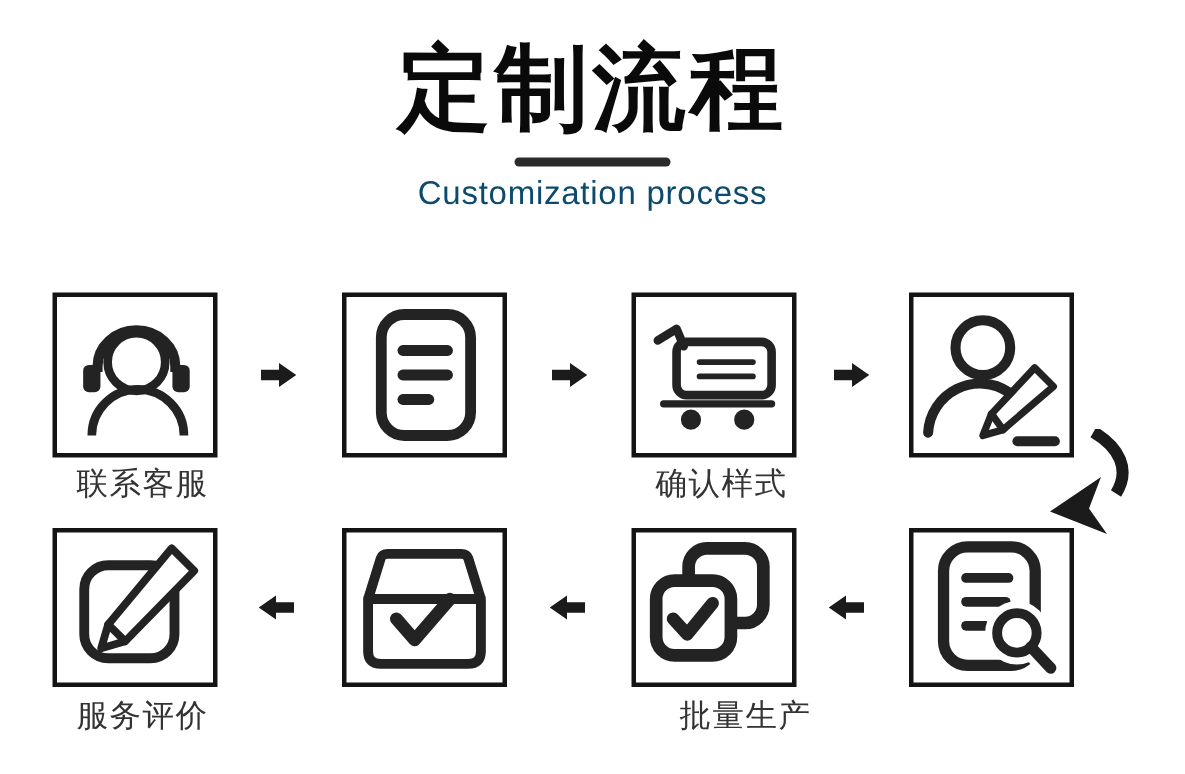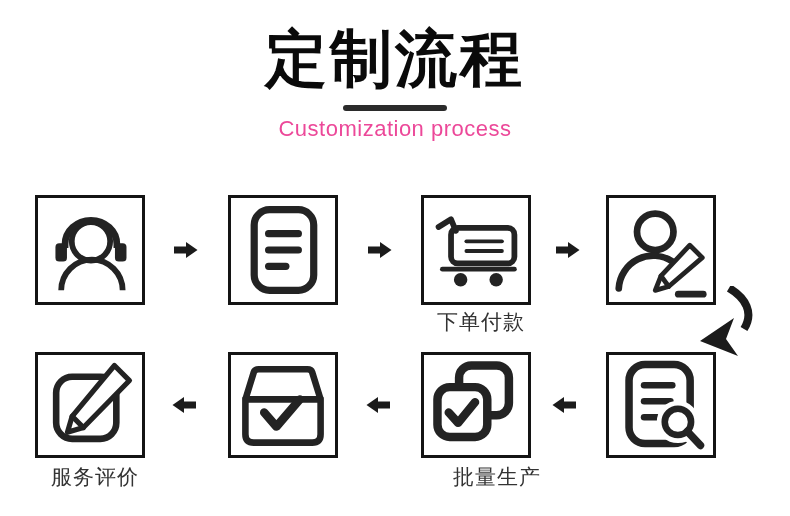--- a/index.html
+++ b/index.html
@@ -12,21 +12,21 @@
     text-align:center;font-size:62px;line-height:1.2;font-weight:900;
     letter-spacing:3px;color:#0a0a0a;
   }
   .title-underline{
     position:absolute;top:105px;left:343px;width:104px;height:6px;
     background:#2b2b2b;border-radius:3px;
   }
   .page-subtitle{
     position:absolute;top:116px;left:0;right:0;text-align:center;
     font-family:"Liberation Sans",sans-serif;font-weight:400;
-    font-size:22px;letter-spacing:0.5px;color:#ec4899;
+    font-size:22px;letter-spacing:0.5px;color:#0c4a6e;
   }
   .icon-box{
     position:absolute;width:110px;background:#fff;
     border:3px solid #141414;box-sizing:border-box;
     display:flex;align-items:center;justify-content:center;
   }
   .row1{height:110px}
   .row2{height:106px}
   .step-label{
     position:absolute;width:150px;text-align:center;
@@ -49,20 +49,21 @@
     <svg viewBox="0 0 100 100" width="96" height="96">
       <g fill="none" stroke="#232323" stroke-width="6">
         <circle cx="51" cy="41" r="20"></circle>
         <path d="M20 92 A32 32 0 0 1 84 92"></path>
         <path d="M24 48 V44 A27 25 0 0 1 78 44 V48" stroke-width="7"></path>
         <rect x="14" y="43" width="12" height="19" rx="4" fill="#232323" stroke="none"></rect>
         <rect x="76" y="43" width="12" height="19" rx="4" fill="#232323" stroke="none"></rect>
       </g>
     </svg>
   </div>
+  <div class="step-label" style="left:20px;top:308px">联系客服</div>
 
   <div class="arrow" style="left:173px;top:241px">
     <svg viewBox="0 0 24 18" width="26" height="18">
         <path d="M0 5.5 H12 V1 L23.5 9 L12 17 V12.5 H0 Z" fill="#1b1b1b"></path>
       </svg>
   </div>
 
   <div class="icon-box row1" style="left:228px;top:195px">
     <svg viewBox="0 0 100 100" width="96" height="96">
       <g fill="none" stroke="#232323" stroke-width="7.5" stroke-linecap="round">
@@ -86,21 +87,21 @@
         <path d="M11 26 L24 18 L29 30"></path>
         <rect x="24" y="27" width="66" height="37" rx="7"></rect>
         <path d="M40 41 H77" stroke-width="4"></path>
         <path d="M40 51 H77" stroke-width="4"></path>
         <path d="M15 70 H90" stroke-width="5"></path>
         <circle cx="34" cy="81" r="7" fill="#232323" stroke="none"></circle>
         <circle cx="71" cy="81" r="7" fill="#232323" stroke="none"></circle>
       </g>
     </svg>
   </div>
-  <div class="step-label" style="left:406px;top:308px">下单付款</div>
+  <div class="step-label" style="left:406px;top:308px">确认样式</div>
 
   <div class="arrow" style="left:555px;top:241px">
     <svg viewBox="0 0 24 18" width="26" height="18">
         <path d="M0 5.5 H12 V1 L23.5 9 L12 17 V12.5 H0 Z" fill="#1b1b1b"></path>
       </svg>
   </div>
 
   <div class="icon-box row1" style="left:606px;top:195px">
     <svg viewBox="0 0 100 100" width="96" height="96">
       <g fill="none" stroke="#232323" stroke-linejoin="round" stroke-linecap="round">

